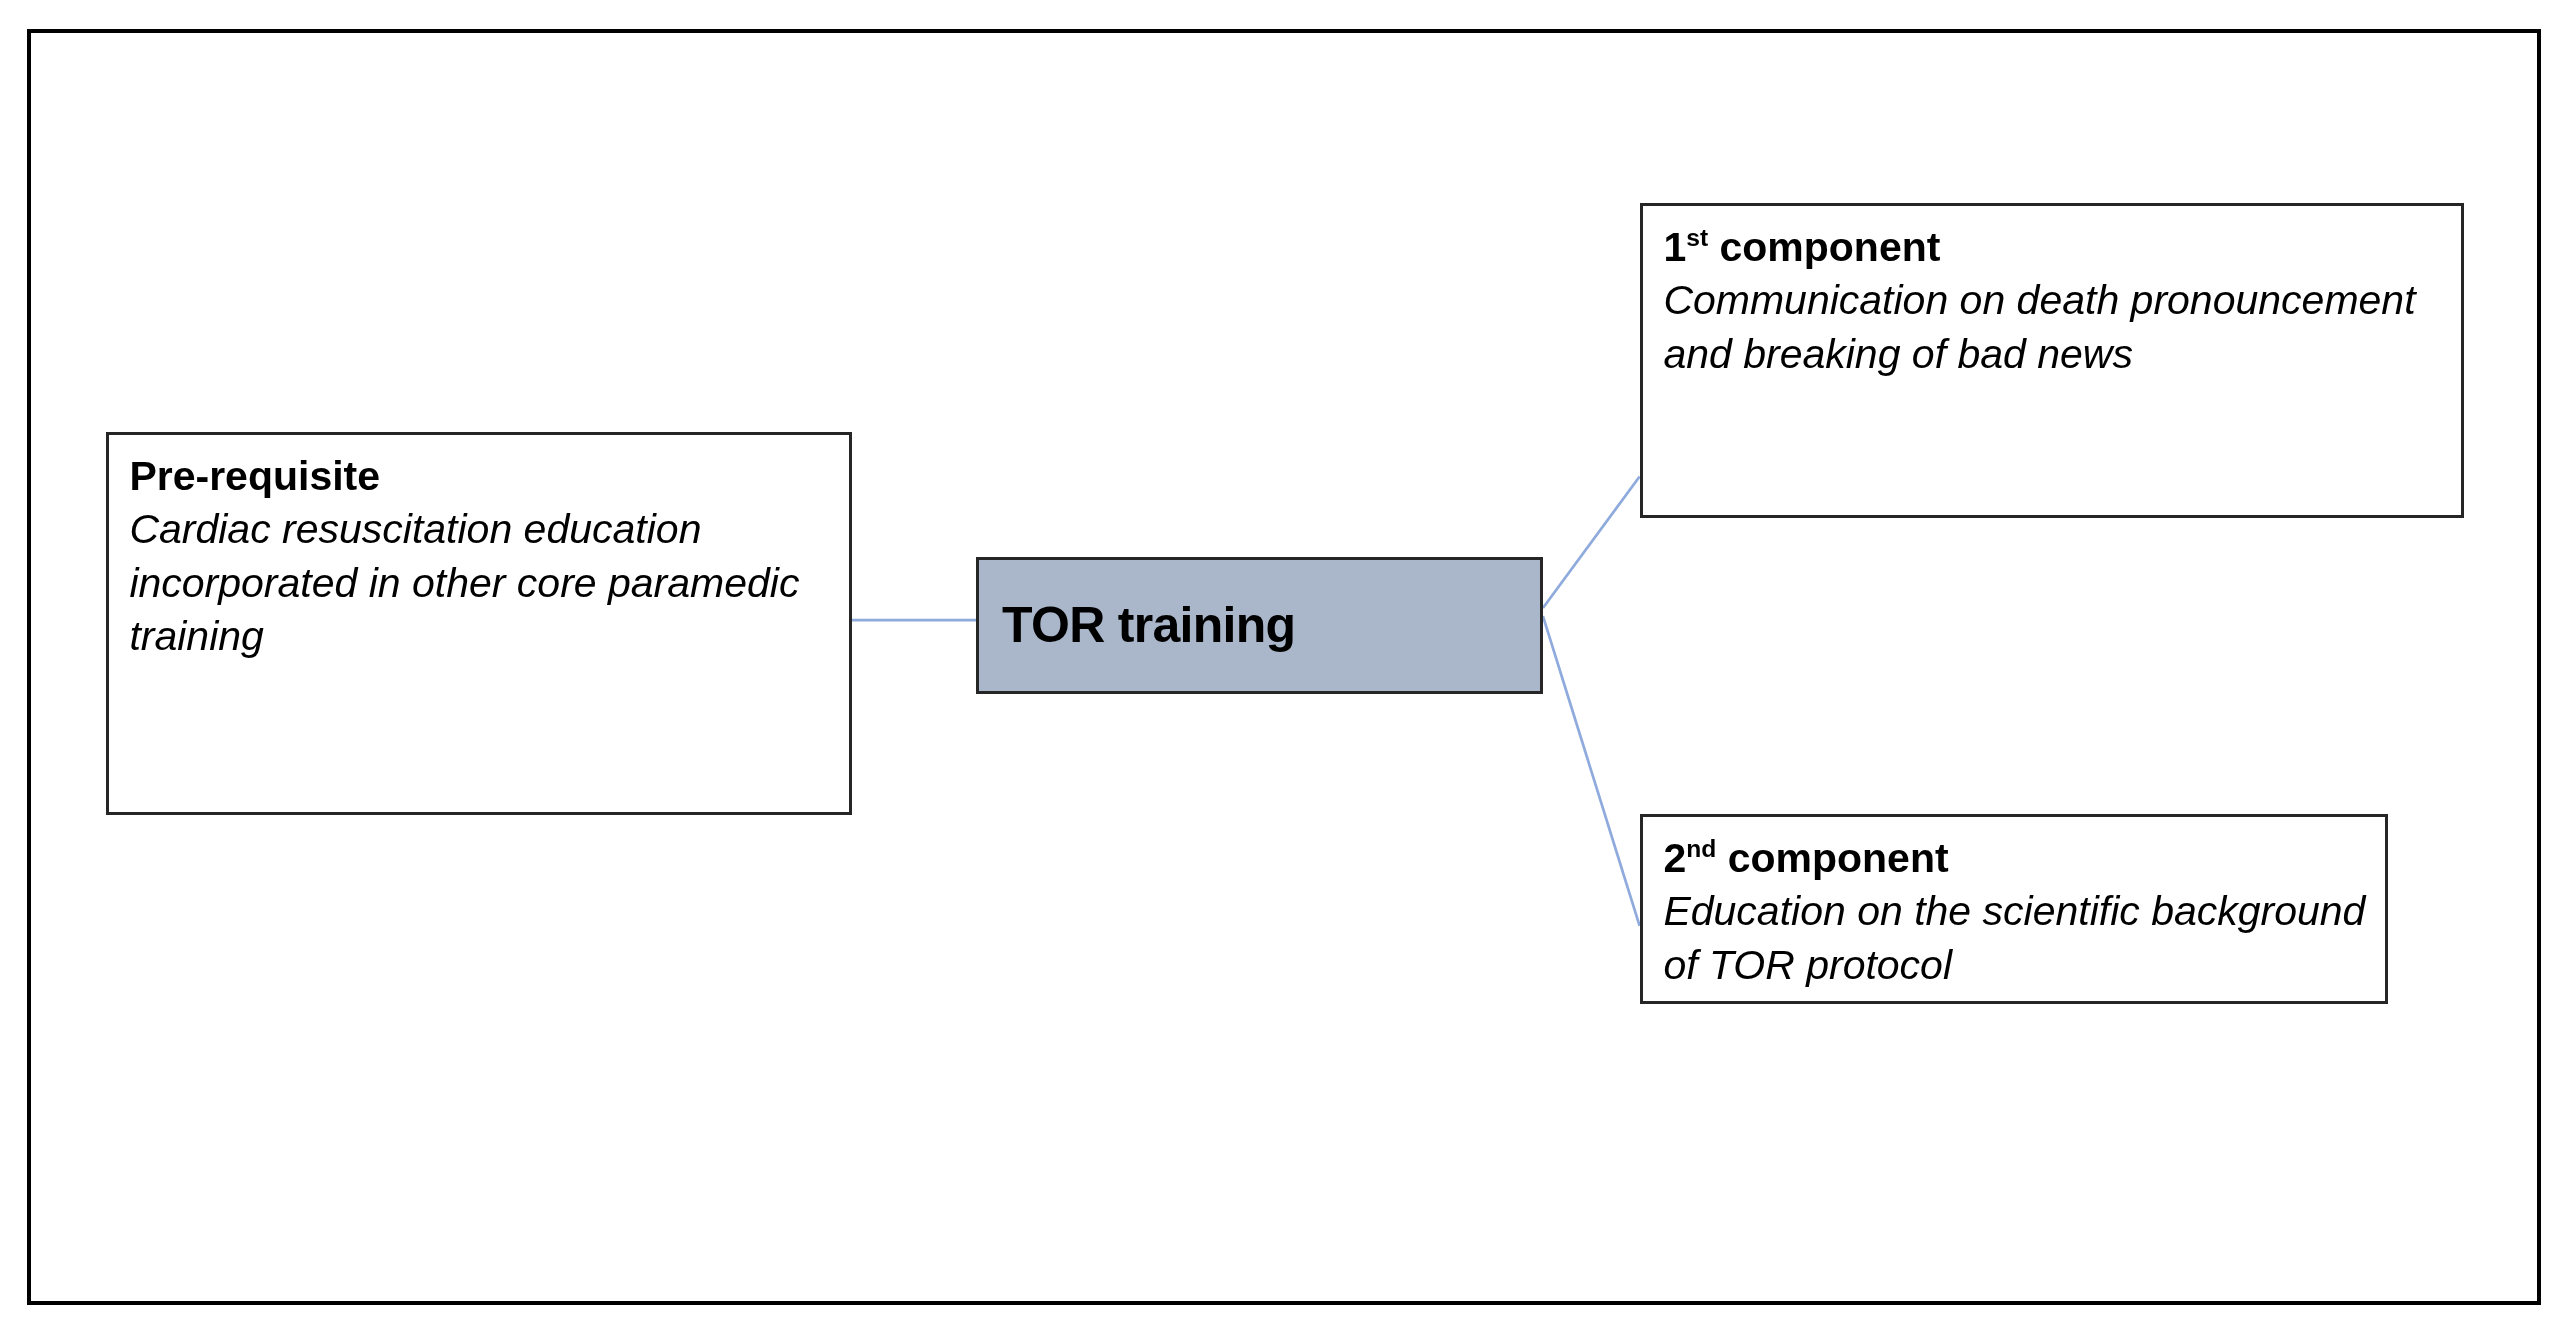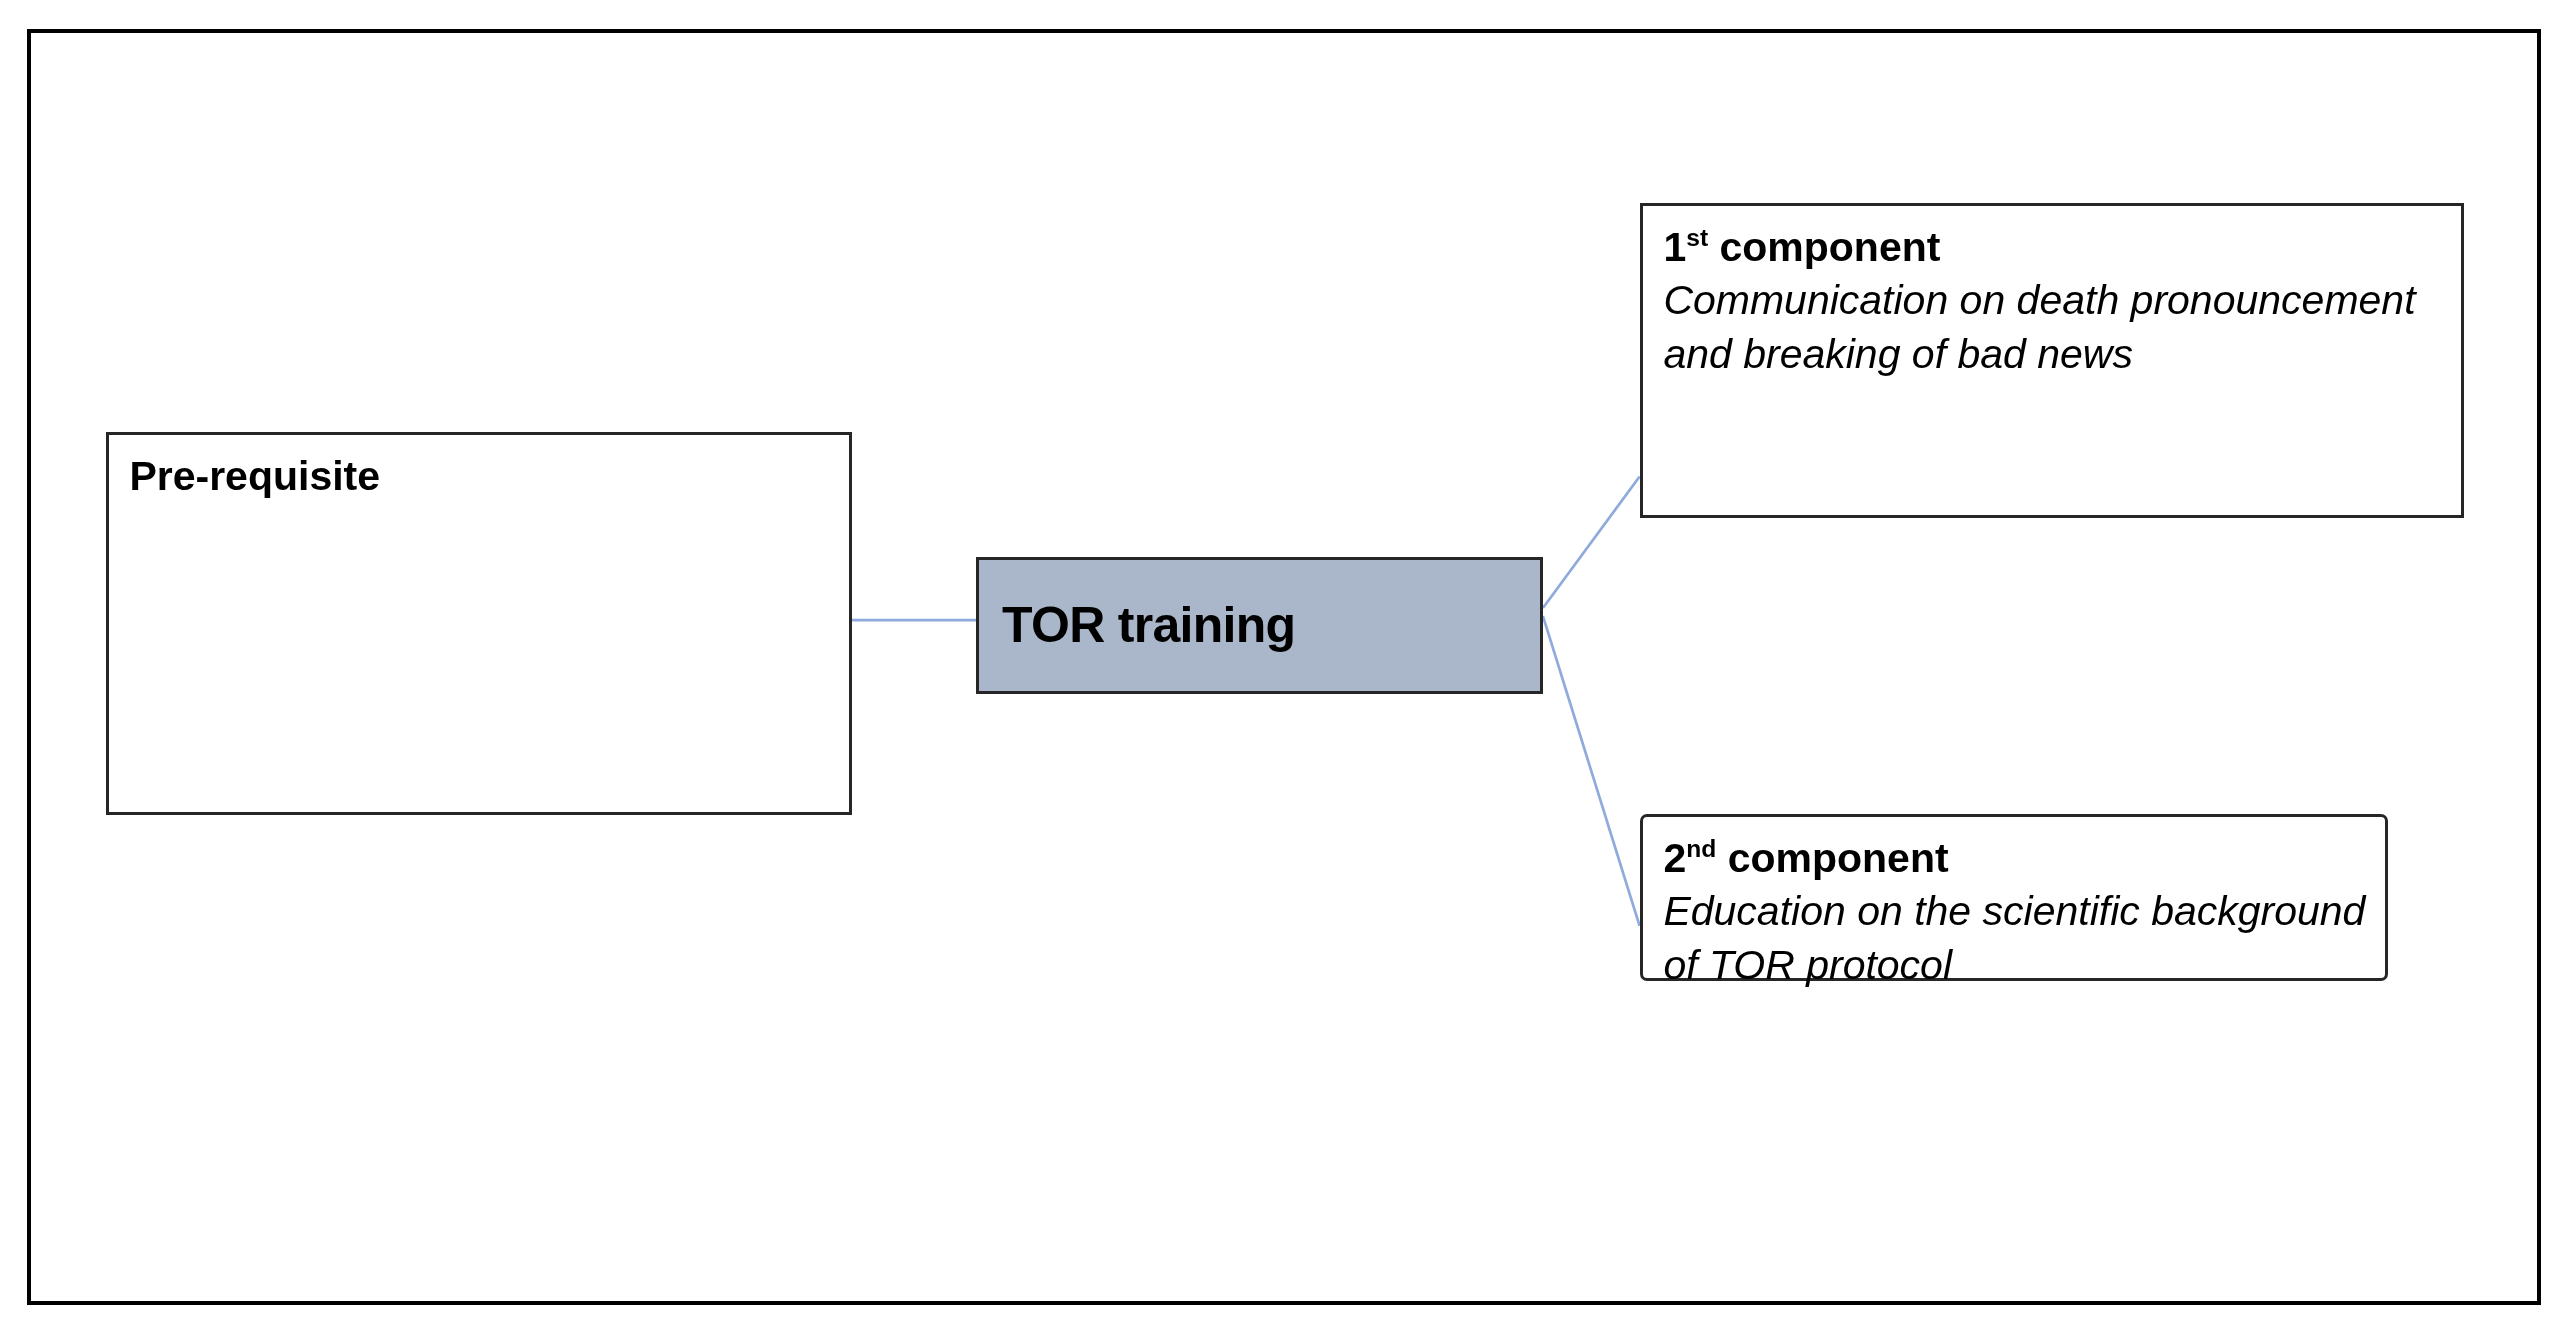--- a/index.html
+++ b/index.html
@@ -84,23 +84,22 @@
     left: 1640px;
     top: 203px;
     width: 824px;
     height: 315px;
     font-size: 41px;
   }
   #node-component-2 {
     left: 1640px;
     top: 814px;
     width: 748px;
-    height: 167px;
+    height: 190px;
     font-size: 41px;
-    border-radius: 7px;
   }
   sup {
     font-size: 0.60em;
     vertical-align: super;
     line-height: 0;
   }
 </style>
 </head>
 <body>
 
@@ -109,20 +108,21 @@
   <div id="outer-frame"></div>
 
   <svg id="connectors" viewBox="0 0 3783 1961" xmlns="http://www.w3.org/2000/svg">
     <line x1="1251" y1="911" x2="1434" y2="911" stroke="#8faadc" stroke-width="4"></line>
     <line x1="2266" y1="893" x2="2408" y2="700" stroke="#8faadc" stroke-width="4"></line>
     <line x1="2266" y1="905" x2="2408" y2="1360" stroke="#8faadc" stroke-width="4"></line>
   </svg>
 
   <div class="node" id="node-prerequisite">
     <span class="title">Pre-requisite</span>
+    <span class="body">Cardiac resuscitation education incorporated in other core paramedic training</span>
   </div>
 
   <div class="node" id="node-tor">
     <span class="title">TOR training</span>
   </div>
 
   <div class="node" id="node-component-1">
     <span class="title"><span>1</span><sup>st</sup><span> component</span></span>
     <span class="body">Communication on death pronouncement and breaking of bad news</span>
   </div>

